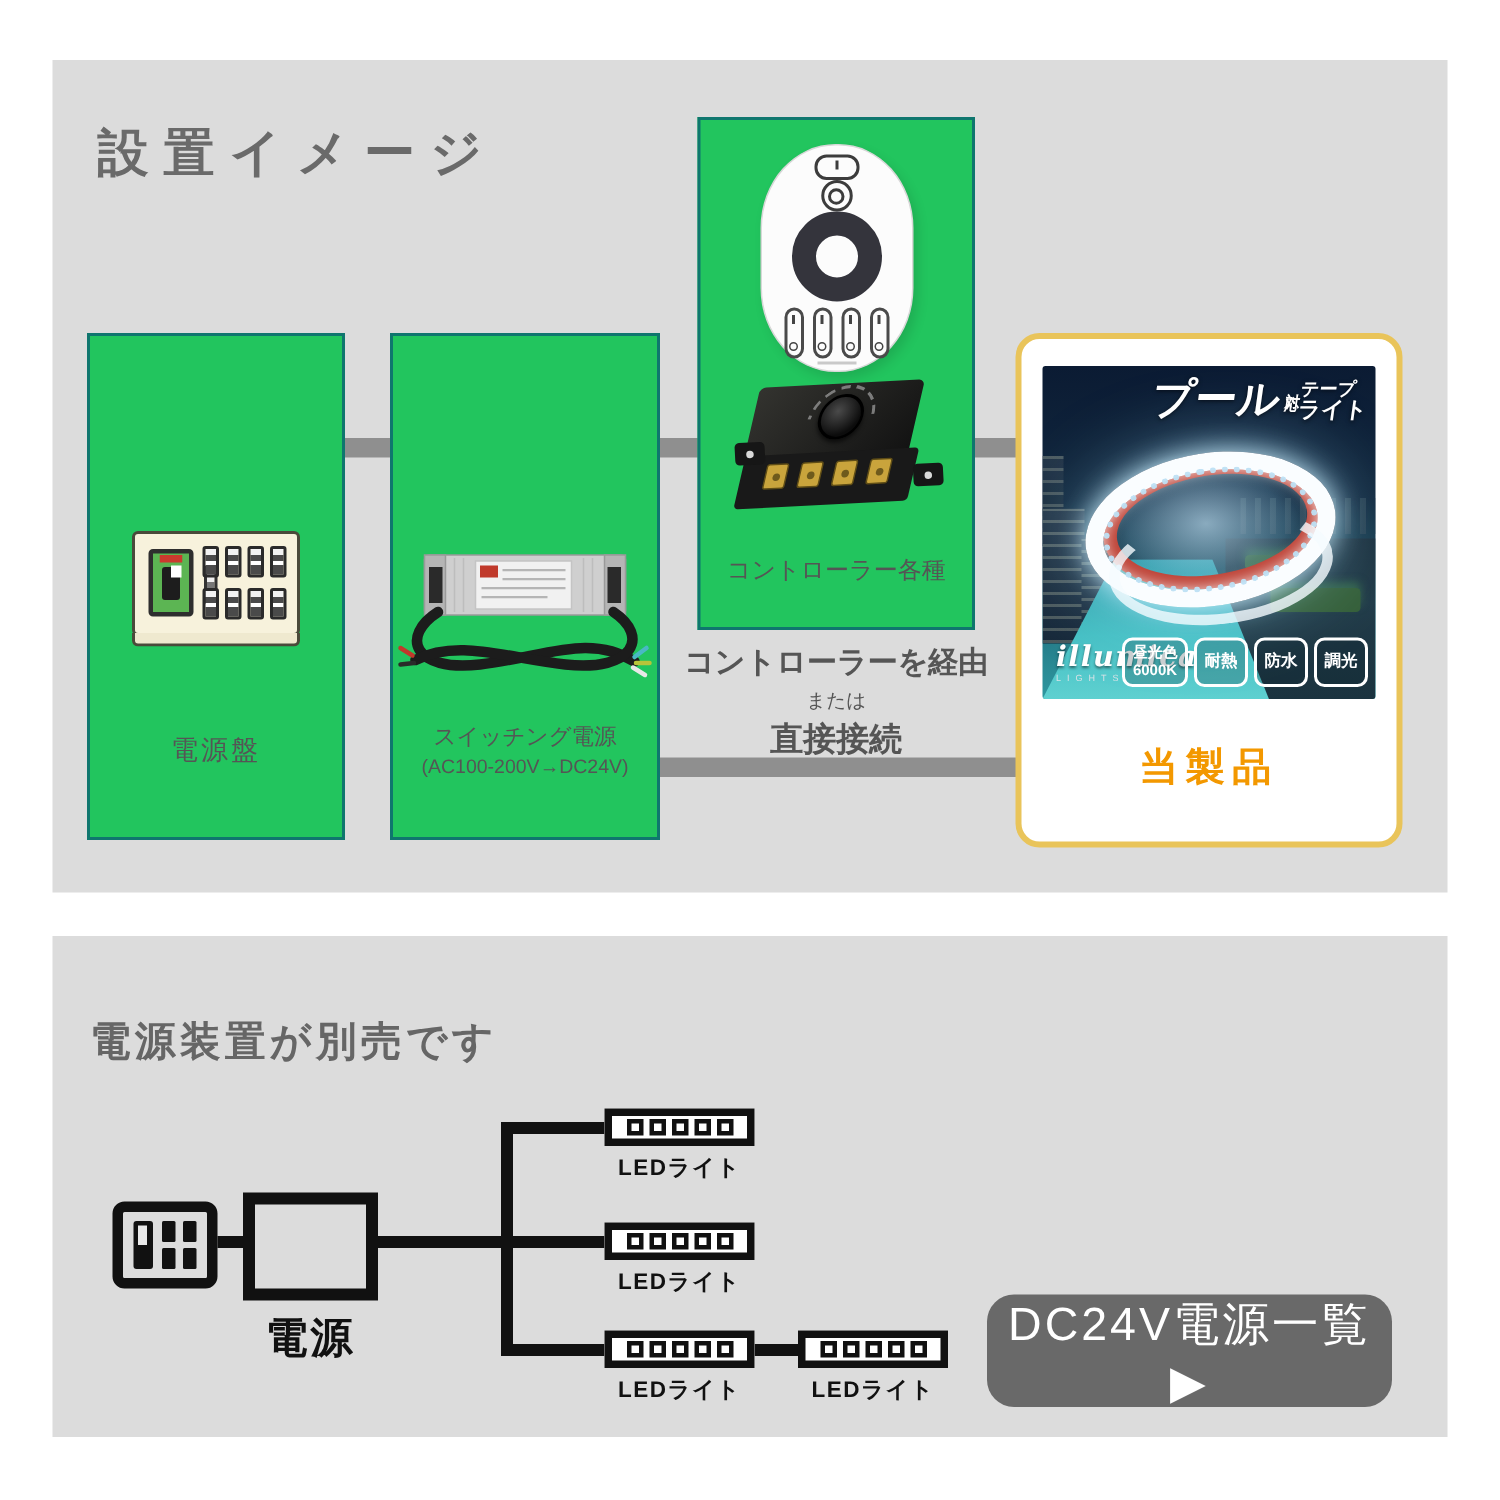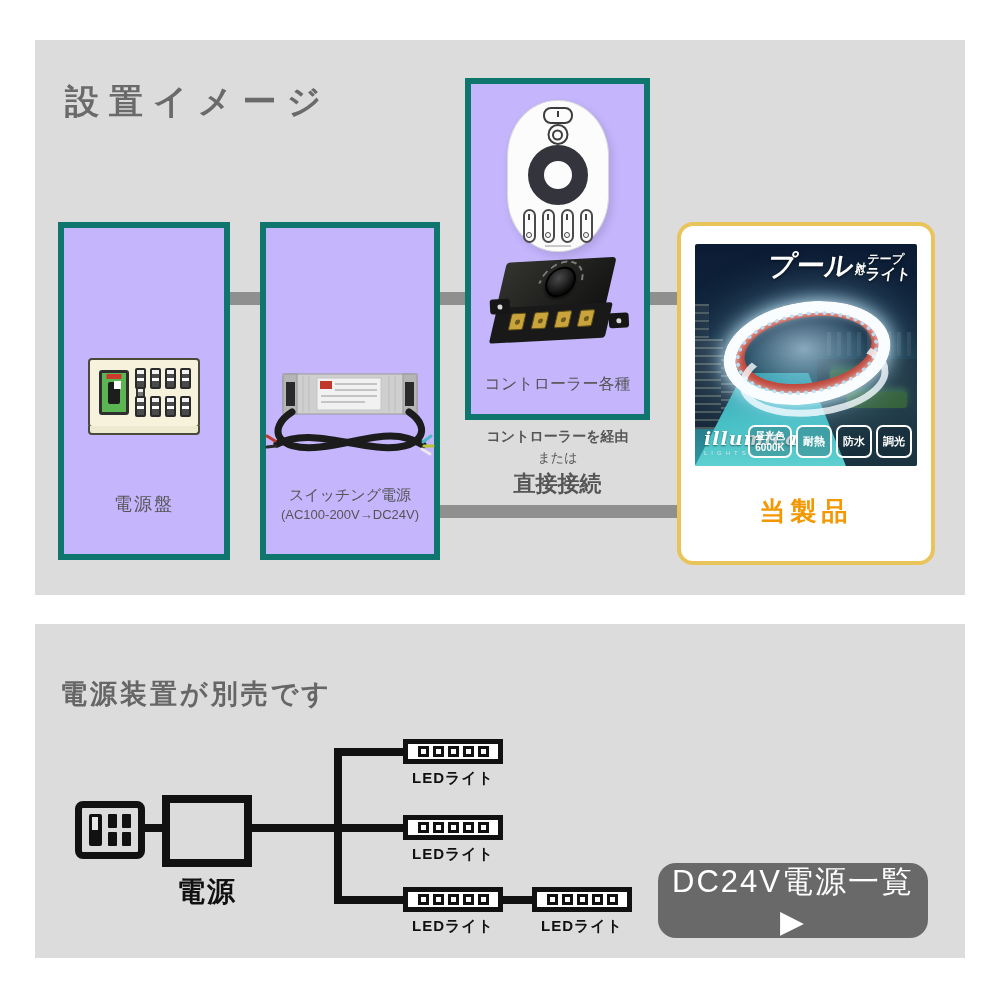--- a/index.html
+++ b/index.html
@@ -5,38 +5,38 @@
   html,body{margin:0;padding:0;}
   body{
     width:1000px;height:1000px;position:relative;background:#ffffff;
     font-family:"Liberation Sans","DejaVu Sans",sans-serif;overflow:hidden;
   }
   
   .top-section{position:absolute;left:35px;top:40px;width:930px;height:555px;background:#dcdcdc;}
   .bottom-section{position:absolute;left:35px;top:624px;width:930px;height:334px;background:#dcdcdc;}
   .section-title{position:absolute;left:30px;top:16px;font-size:34px;font-weight:bold;color:#6a6a6a;letter-spacing:10px;}
   
-  .wbox{position:absolute;background:#c4b5fd;border:6px solid #0f766e;box-sizing:border-box;}
+  .wbox{position:absolute;background:#22c55e;border:2px solid #0f766e;box-sizing:border-box;}
   .box1{left:23px;top:182px;width:172px;height:338px;}
   .box2{left:225px;top:182px;width:180px;height:338px;}
   .box3{left:430px;top:38px;width:185px;height:342px;}
   .box-label{position:absolute;left:0;width:100%;text-align:center;color:#555;}
   .box1 .box-label{top:264px;font-size:18px;letter-spacing:2px;}
   .box2 .box-label{top:258px;font-size:15px;}
   .box2 .box-sublabel{position:absolute;left:0;width:100%;text-align:center;color:#555;top:279px;font-size:13px;}
   .box3 .box-label{top:290px;font-size:16px;}
   
   .connector{position:absolute;height:13px;background:#8f8f8f;}
   .c1{left:191px;top:252px;width:36px;}
   .c2{left:403px;top:252px;width:29px;}
   .c3{left:613px;top:252px;width:31px;}
   .cdirect{left:405px;top:465px;width:239px;}
   
   .note{position:absolute;left:385px;top:388px;width:275px;text-align:center;color:#555;}
-  .note-line1{font-size:14px;font-weight:bold;}
+  .note-line1{font-size:20px;font-weight:bold;}
   .note-line2{font-size:13px;margin-top:3px;}
   .note-line3{font-size:22px;font-weight:bold;margin-top:2px;}
   
   .dist-panel{position:absolute;left:50%;transform:translateX(-50%);top:130px;width:112px;height:70px;
     background:#f7f2dc;border:2px solid #4a4a3a;border-radius:4px;box-sizing:border-box;}
   .dp-base{position:absolute;left:-2px;right:-2px;bottom:-9px;height:7px;background:#efe9cf;border:2px solid #4a4a3a;border-top:none;border-radius:0 0 4px 4px;}
   .dp-main{position:absolute;left:9px;top:10px;width:30px;height:45px;background:#5cb553;border:3px solid #2e2e2e;border-radius:3px;box-sizing:border-box;}
   .dp-main::before{content:"";position:absolute;left:50%;transform:translateX(-50%);top:1px;width:15px;height:5px;background:#cc3a2e;}
   .dp-main::after{content:"";position:absolute;left:50%;transform:translateX(-50%);top:9px;width:12px;height:22px;background:#1d1d1d;border-radius:2px;}
   .dp-toggle{position:absolute;left:50%;transform:translateX(-50%);top:21px;width:7px;height:8px;background:#fff;z-index:2;}

